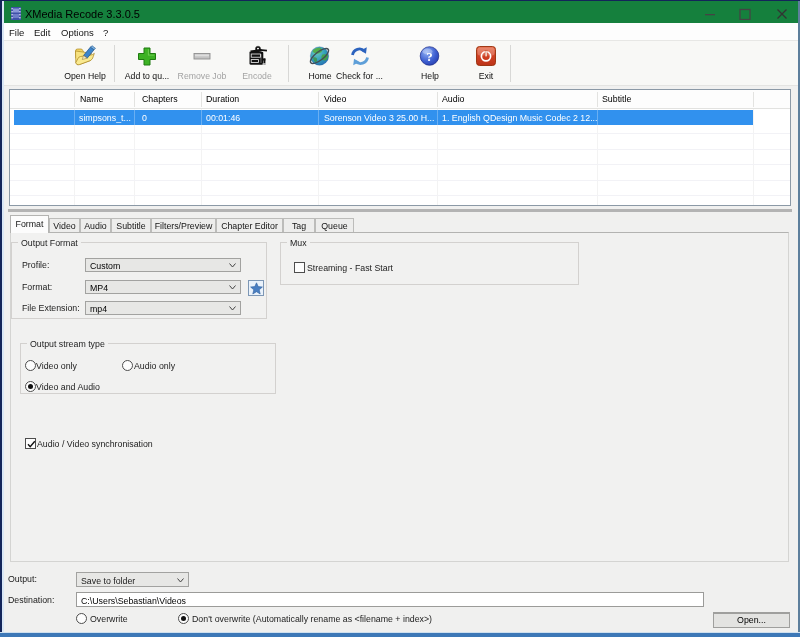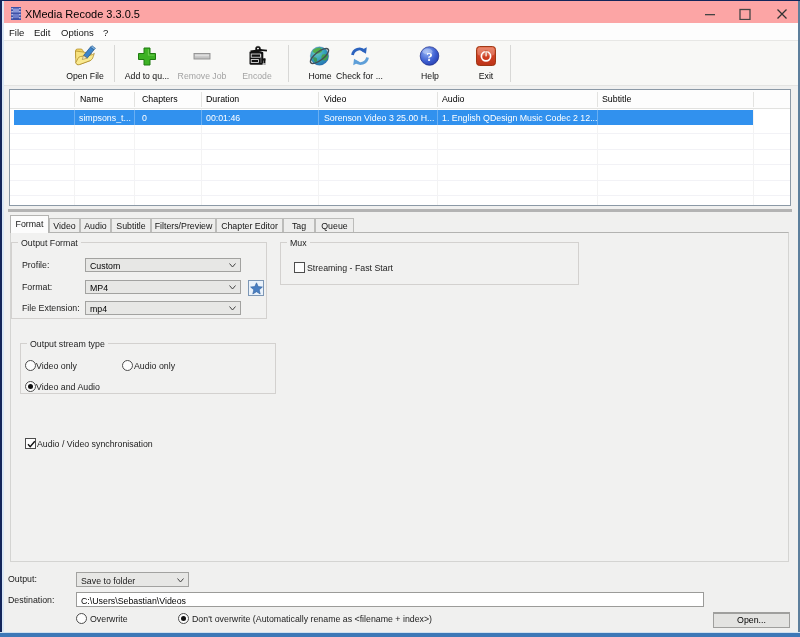--- a/index.html
+++ b/index.html
@@ -11,21 +11,21 @@
 
   
   #border-left   { left:0; top:0; width:2px; height:637px; background:#13255a; z-index:50; }
   #border-left-glow { left:2px; top:1px; width:2px; height:632px; background:#d9e7f6; z-index:50; }
   #border-top    { left:0; top:0; width:800px; height:1px; background:#13255a; z-index:51; }
   #border-right  { left:798px; top:0; width:2px; height:637px; background:#5d7f9c; z-index:50; }
   #border-bottom-light { left:0; top:632px; width:800px; height:1px; background:#cfe0ef; z-index:50; }
   #border-bottom { left:0; top:633px; width:800px; height:4px; background:#3d78b7; z-index:51; }
 
   
-  #titlebar { left:1px; top:1px; width:797px; height:22px; background:#fca5a5; }
+  #titlebar { left:1px; top:1px; width:797px; height:22px; background:#15803d; }
   #app-icon { left:10px; top:6px; }
   #title-text { left:24px; top:7px; font-size:11px; line-height:12px; color:#000; white-space:nowrap; }
   .win-btn { top:7px; width:12px; height:12px; }
   #btn-min { left:703px; }
   #btn-max { left:738px; }
   #btn-close { left:775px; }
 
   
   #menubar { left:1px; top:23px; width:797px; height:17px; background:#fdfdfd; }
   .menu-item { position:absolute; top:4px; font-size:9.5px; line-height:11px; color:#141414; white-space:nowrap; }
@@ -179,21 +179,21 @@
   <div id="toolbar" class="abs">
     <div id="tb-open-file" class="tb-btn">
       <svg class="tb-icon" width="24" height="23" viewBox="0 0 24 23">
         <path d="M2.5 6 Q2.5 4 4.5 4 L8 4 Q9.5 4.2 9.8 5.5 L10.5 6.5 L2.8 13 Z" fill="#f3d564" stroke="#ad8a22" stroke-width="0.7"></path>
         <path d="M2.5 6 L2.8 17.5 Q3.5 20.5 6.5 19.5 L17.5 15.5 Q15.5 11 18.5 8.5 L10 7 Z" fill="#f7e27f" stroke="#ad8a22" stroke-width="0.7"></path>
         <path d="M2.8 17.5 Q3.5 20.6 6.5 19.6 L17.5 15.5 Q19.8 14.2 20.3 11.5 L21.3 8.3 Q20 9.8 18 10 L7.5 11.5 Q5.5 11.8 4.8 13.8 Z" fill="#f9e98f" stroke="#a8821e" stroke-width="0.7"></path>
         <path d="M10.5 10.5 L17.5 2 L21 4.8 L14.2 13.2 Z" fill="#3c85cc" stroke="#1f5186" stroke-width="0.7"></path>
         <path d="M17.5 2 L19.2 0.8 L22.5 3.4 L21 4.8 Z" fill="#7db4e4" stroke="#1f5186" stroke-width="0.6"></path>
         <path d="M10.5 10.5 L14.2 13.2 L9.3 14.5 Z" fill="#f2e6c4" stroke="#8a7430" stroke-width="0.5"></path>
       </svg>
-      <span class="tb-label">Open File</span>
+      <span class="tb-label">Open Help</span>
     </div>
     <div id="tb-sep-1" class="tb-sep"></div>
     <div id="tb-add" class="tb-btn">
       <svg class="tb-icon" width="24" height="23" viewBox="0 0 24 23">
         <path d="M9 3 L15 3 L15 8.5 L20.5 8.5 L20.5 14.5 L15 14.5 L15 20 L9 20 L9 14.5 L3.5 14.5 L3.5 8.5 L9 8.5 Z" fill="#3db224" stroke="#1e7a10" stroke-width="1"></path>
         <path d="M10.2 4.2 L13.8 4.2 L13.8 9.7 L19.3 9.7 L19.3 10.6 L12.9 10.6 L12.9 4.2" fill="#7ed45f" opacity="0.85"></path>
       </svg>
       <span class="tb-label">Add to qu...</span>
     </div>
     <div id="tb-remove" class="tb-btn disabled">

